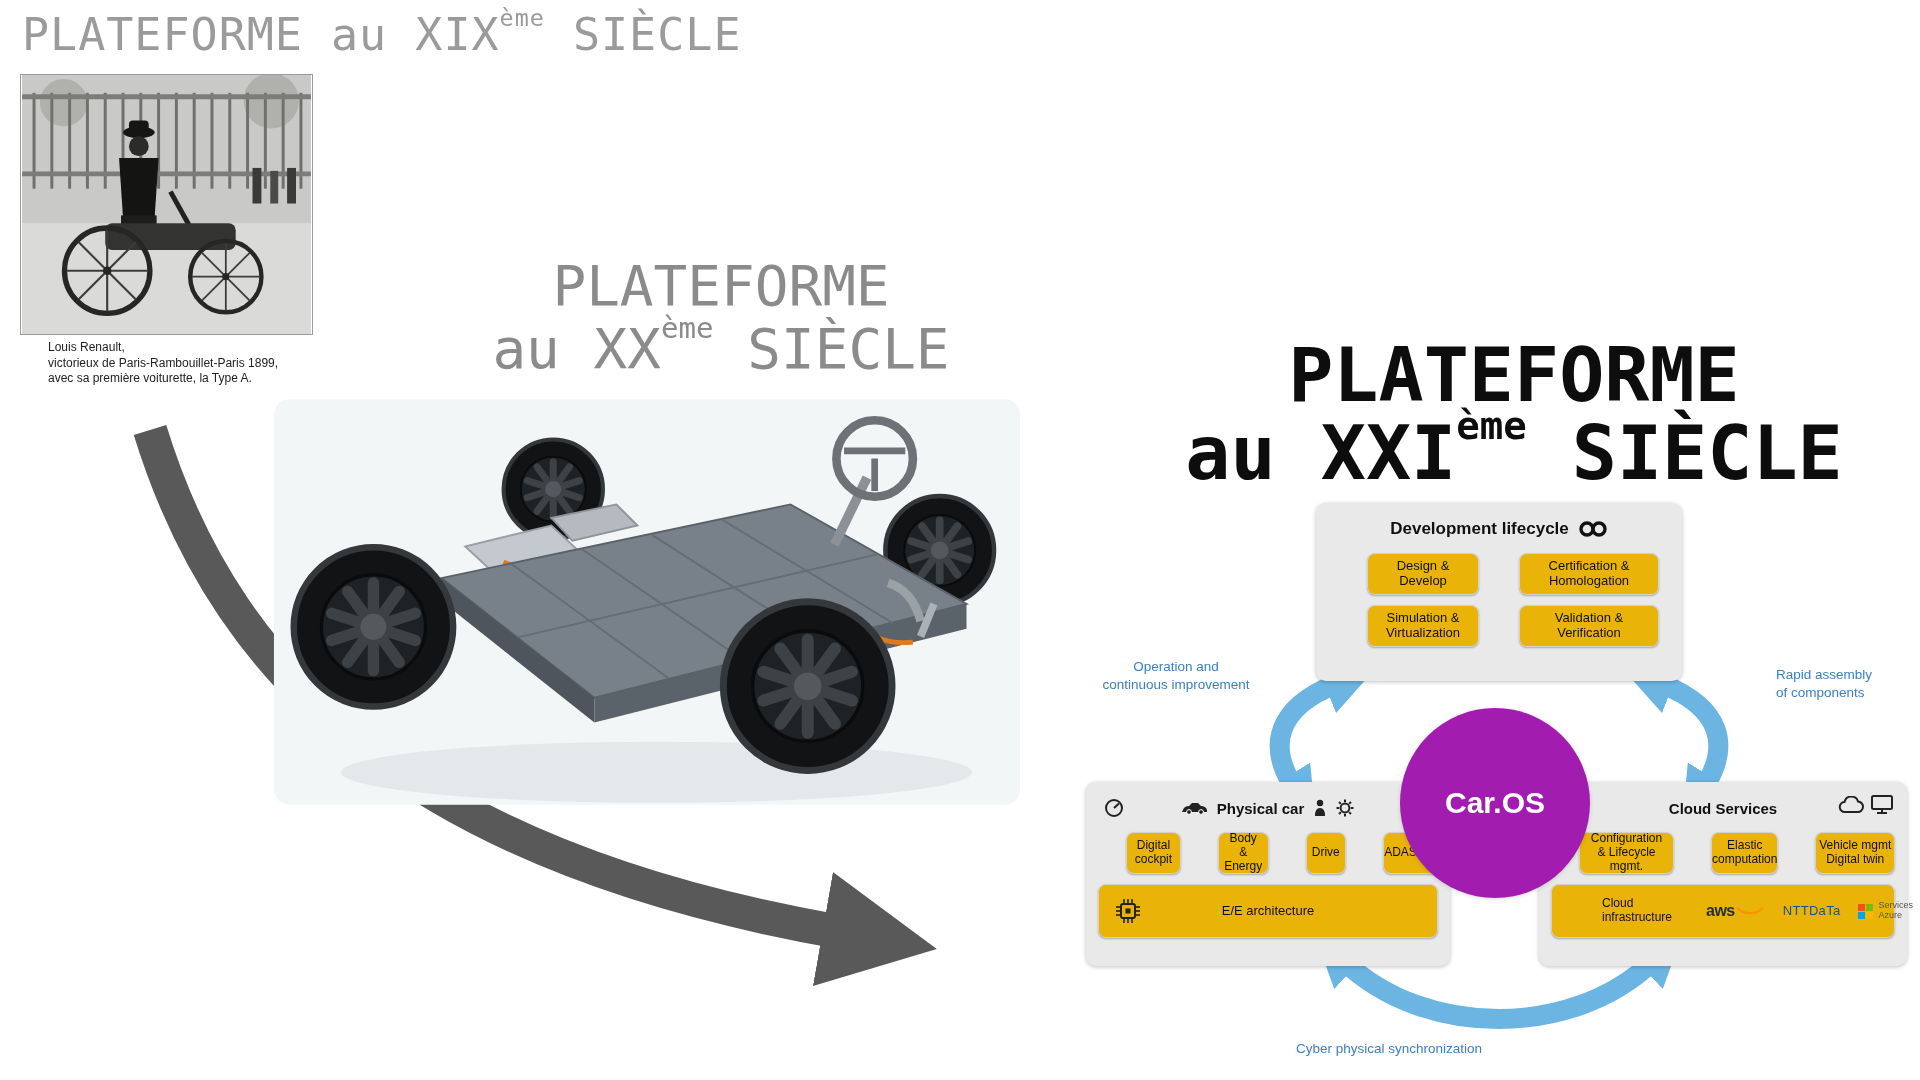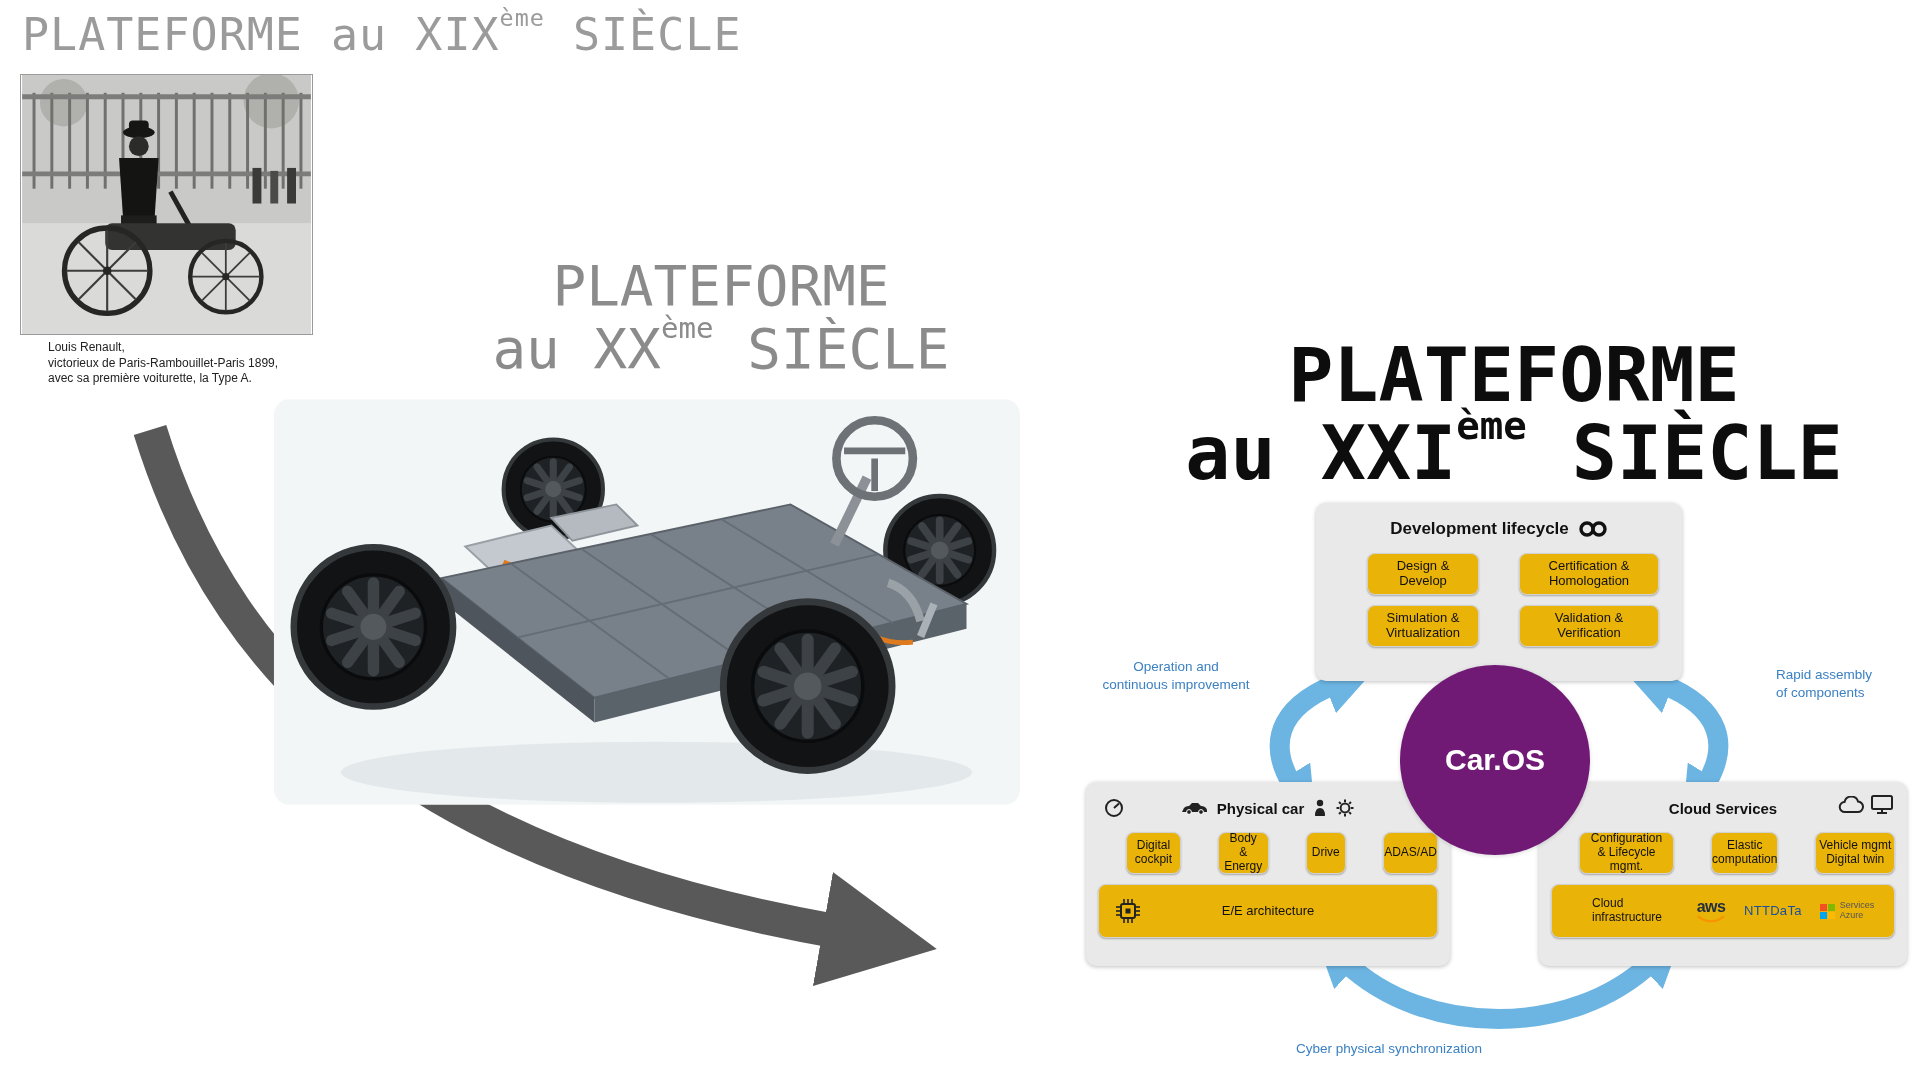--- a/index.html
+++ b/index.html
@@ -43,33 +43,33 @@
         justify-content:center;text-align:center;line-height:1.15;box-sizing:border-box;}
   .dev-grid{display:grid;grid-template-columns:140px 168px;grid-auto-rows:42px;
             gap:10px 12px;justify-content:center;margin-top:8px;font-size:13px;}
   .chip-row{display:flex;gap:9px;justify-content:center;margin-top:8px;font-size:12px;}
   .chip-row .chip{height:42px;}
   .pc0{width:76px}.pc1{width:70px}.pc2{width:56px}.pc3{width:76px}
   .cc0{width:134px}.cc1{width:94px}.cc2{width:112px}
   .chip-wide{position:relative;height:54px;margin-top:10px;font-size:13px;}
   .chip-wide .lead-icon{position:absolute;left:16px;top:50%;transform:translateY(-50%);}
   .cloud-wide{display:flex;align-items:center;justify-content:flex-start;
-              gap:16px;padding:6px 12px;text-align:left;font-size:12px;}
+              gap:16px;padding:6px 22px;text-align:left;font-size:12px;}
   .cloud-wide .infra-label{flex:0 0 86px;}
   .logos{display:flex;align-items:center;gap:18px;margin-left:2px;}
-  .aws-logo{display:flex;flex-direction:column;align-items:center;line-height:1;}
+  .aws-logo{display:flex;flex-direction:row;align-items:center;line-height:1;}
   .aws-logo .aws-text{font-weight:bold;font-size:16px;color:#232f3e;letter-spacing:-.5px;}
   .ntt-logo{font-weight:normal;font-size:13px;color:#1a4f9d;letter-spacing:.3px;}
   .ms-logo{display:flex;align-items:center;gap:5px;}
   .ms-squares{display:grid;grid-template-columns:7px 7px;grid-auto-rows:7px;gap:1px;}
   .ms-squares i{display:block;}
   .ms-text{font-size:9px;color:#555;line-height:1.1;}
 
-  .caros{position:absolute;left:1400px;top:665px;width:190px;height:190px;border-radius:50%;
-         background:#701a75;display:flex;align-items:center;justify-content:center;z-index:3;
+  .caros{position:absolute;left:1400px;top:708px;width:190px;height:190px;border-radius:50%;
+         background:#a21caf;display:flex;align-items:center;justify-content:center;z-index:3;
          box-shadow:0 1px 4px rgba(0,0,0,.15);}
   .caros span{color:#fff;font-weight:bold;font-size:30px;}
 
   .blue-label{position:absolute;z-index:2;font-size:13.5px;color:#3b80c2;line-height:1.3;}
   .lbl-left{left:1046px;top:658px;width:204px;text-align:center;}
   .lbl-right{left:1748px;top:666px;width:180px;text-align:left;}
   .lbl-bottom{left:1296px;top:1040px;width:340px;text-align:left;}
 
   .hicon{flex:0 0 auto;display:inline-flex;}
   .gauge-abs{position:absolute;left:6px;top:6px;}

